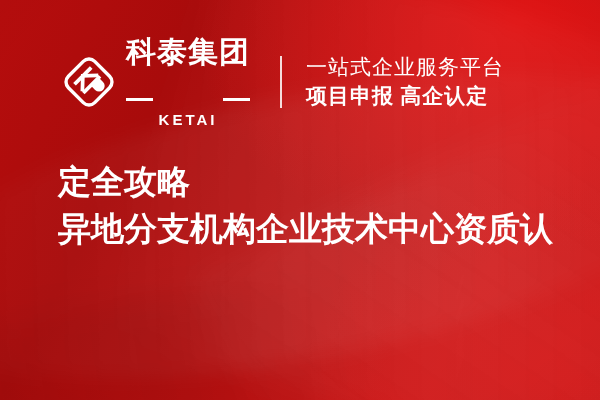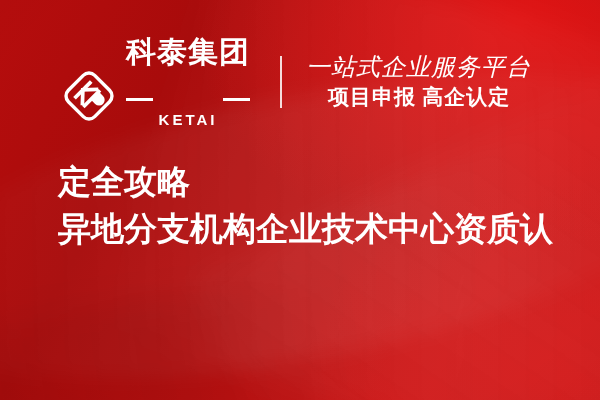--- a/index.html
+++ b/index.html
@@ -78,21 +78,21 @@
     position: absolute;
     left: 58px;
     top: 44px;
     height: 76px;
     display: flex;
     align-items: center;
   }
 
   .logo-lockup {
     display: flex;
-    align-items: flex-end;
+    align-items: center;
   }
 
   .logo-mark {
     width: 62px;
     height: 62px;
     flex: none;
     display: block;
   }
 
   .logo-wordmark {
@@ -143,37 +143,35 @@
   }
 
   .taglines {
     display: flex;
     flex-direction: column;
     justify-content: center;
   }
   .tagline-main {
     font-family: "Liberation Sans", "DejaVu Sans", sans-serif;
     font-weight: 400;
-    font-size: 24px;
+    font-size: 21px;
     line-height: 1.08;
     letter-spacing: 1px;
     color: #ffffff;
     white-space: nowrap;
-    font-style: italic;
   }
   .tagline-sub {
     font-family: "Liberation Serif", "DejaVu Serif", serif;
     font-weight: 700;
     font-size: 21px;
     line-height: 1.15;
     letter-spacing: 1px;
     color: #ffffff;
     margin-top: 5px;
     white-space: nowrap;
-    margin-left: 22px;
   }
 
   
   .title {
     position: absolute;
     left: 58px;
     top: 158px;
     width: 512px;
   }
   .title-line {

